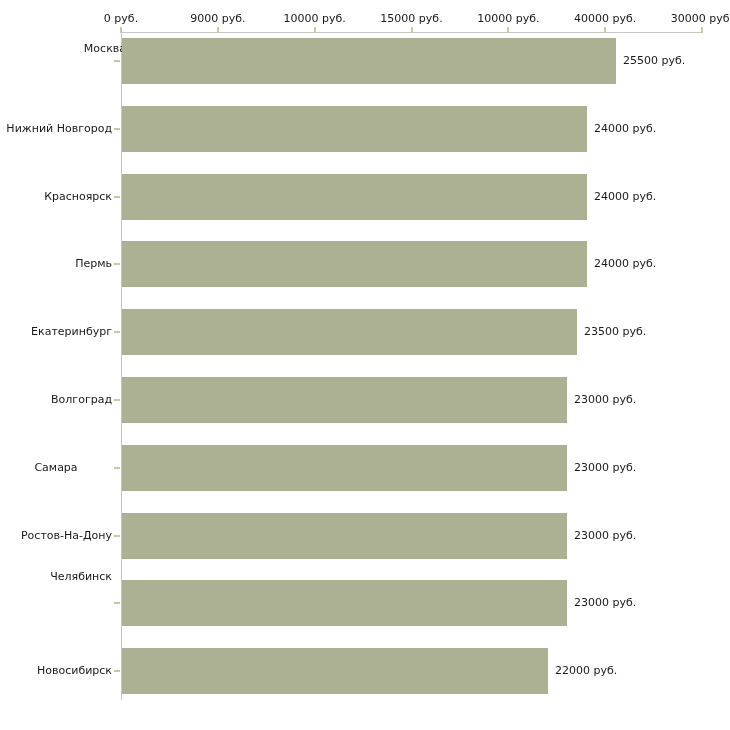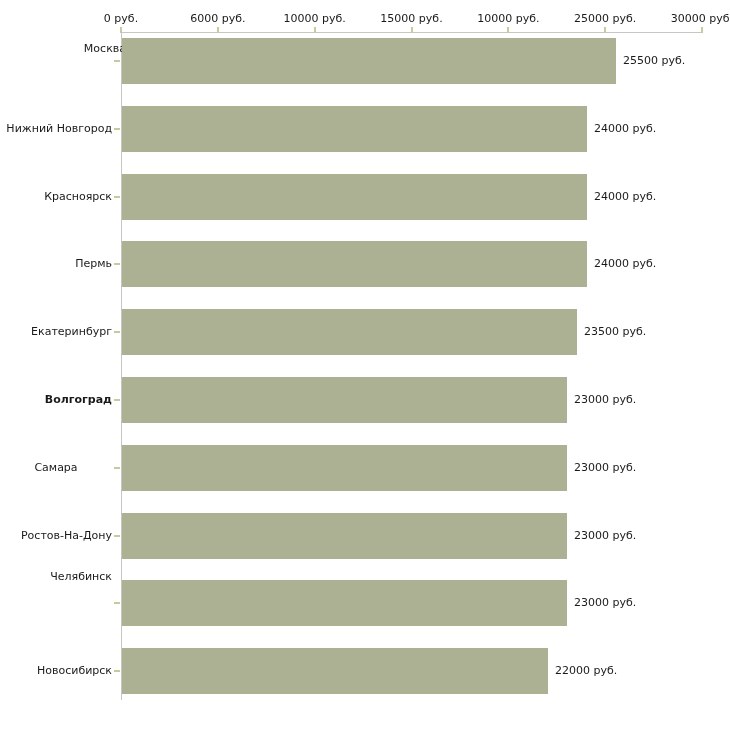--- a/index.html
+++ b/index.html
@@ -58,25 +58,25 @@
     white-space: nowrap;
     line-height: 14px;
   }
 </style>
 </head>
 <body>
 
 <div class="chart" style="color: rgb(26, 26, 26); background: rgb(255, 255, 255);">
   <div>
       <div class="xaxis-label" style="left: 121px;">0 руб.</div>
-      <div class="xaxis-label" style="left: 217.833px;">6000 руб.</div>
+      <div class="xaxis-label" style="left: 217.833px;">9000 руб.</div>
       <div class="xaxis-label" style="left: 314.667px;">10000 руб.</div>
       <div class="xaxis-label" style="left: 411.5px;">15000 руб.</div>
       <div class="xaxis-label" style="left: 508.333px;">10000 руб.</div>
-      <div class="xaxis-label" style="left: 605.167px;">25000 руб.</div>
+      <div class="xaxis-label" style="left: 605.167px;">40000 руб.</div>
       <div class="xaxis-label" style="left: 702px;">30000 руб.</div>
     </div>
   <div>
       <div class="axis-line-h" style="left: 121px; top: 32px; width: 582px; background: rgb(198, 198, 195);"></div>
       <div class="xaxis-tick" style="left: 121px; top: 27px; background: rgb(198, 202, 159);"></div>
       <div class="xaxis-tick" style="left: 217.833px; top: 27px; background: rgb(198, 202, 159);"></div>
       <div class="xaxis-tick" style="left: 314.667px; top: 27px; background: rgb(198, 202, 159);"></div>
       <div class="xaxis-tick" style="left: 411.5px; top: 27px; background: rgb(198, 202, 159);"></div>
       <div class="xaxis-tick" style="left: 508.333px; top: 27px; background: rgb(198, 202, 159);"></div>
       <div class="xaxis-tick" style="left: 605.167px; top: 27px; background: rgb(198, 202, 159);"></div>
@@ -110,21 +110,21 @@
         <div class="bar" style="left: 122px; top: 241px; width: 465px; height: 46px; background: rgb(173, 177, 148);"></div>
         <div class="value-label" style="left: 594px; top: 257px;">24000 руб.</div>
       </div>
       <div>
         <div class="cat-label" style="top: 325px;">Екатеринбург</div>
         <div class="cat-tick" style="left: 114px; width: 6px; top: 331px; background: rgb(198, 202, 159);"></div>
         <div class="bar" style="left: 122px; top: 309px; width: 455px; height: 46px; background: rgb(173, 177, 148);"></div>
         <div class="value-label" style="left: 584px; top: 325px;">23500 руб.</div>
       </div>
       <div>
-        <div class="cat-label" style="top: 393px; font-weight: bold;">Волгоград</div>
+        <div class="cat-label" style="top: 393px;">Волгоград</div>
         <div class="cat-tick" style="left: 114px; width: 6px; top: 399px; background: rgb(198, 202, 159);"></div>
         <div class="bar" style="left: 122px; top: 377px; width: 445px; height: 46px; background: rgb(173, 177, 148);"></div>
         <div class="value-label" style="left: 574px; top: 393px;">23000 руб.</div>
       </div>
       <div>
         <div class="cat-label" style="top: 461px; text-align: center;">Самара</div>
         <div class="cat-tick" style="left: 114px; width: 6px; top: 467px; background: rgb(198, 202, 159);"></div>
         <div class="bar" style="left: 122px; top: 445px; width: 445px; height: 46px; background: rgb(173, 177, 148);"></div>
         <div class="value-label" style="left: 574px; top: 461px;">23000 руб.</div>
       </div>

